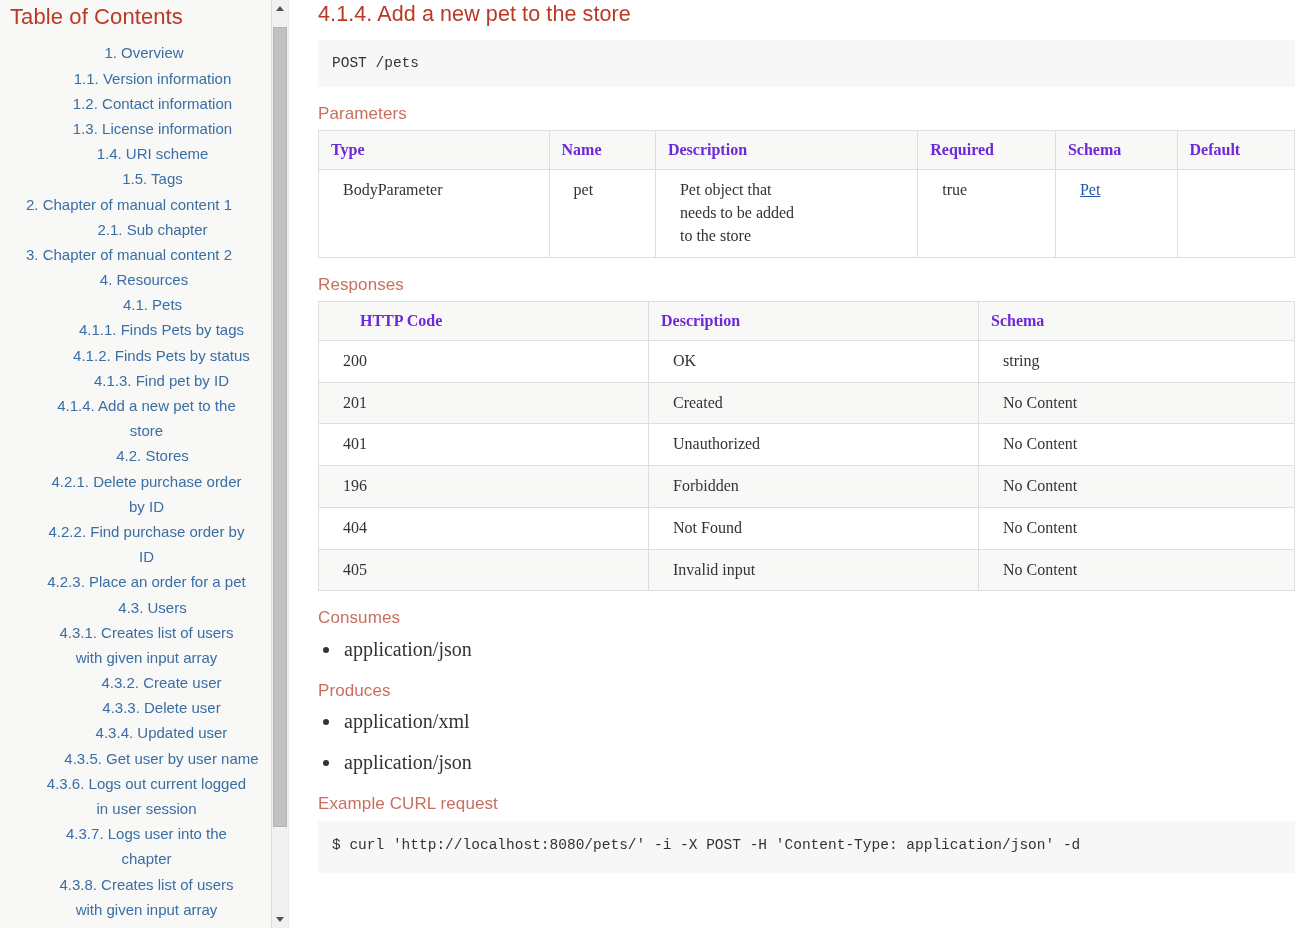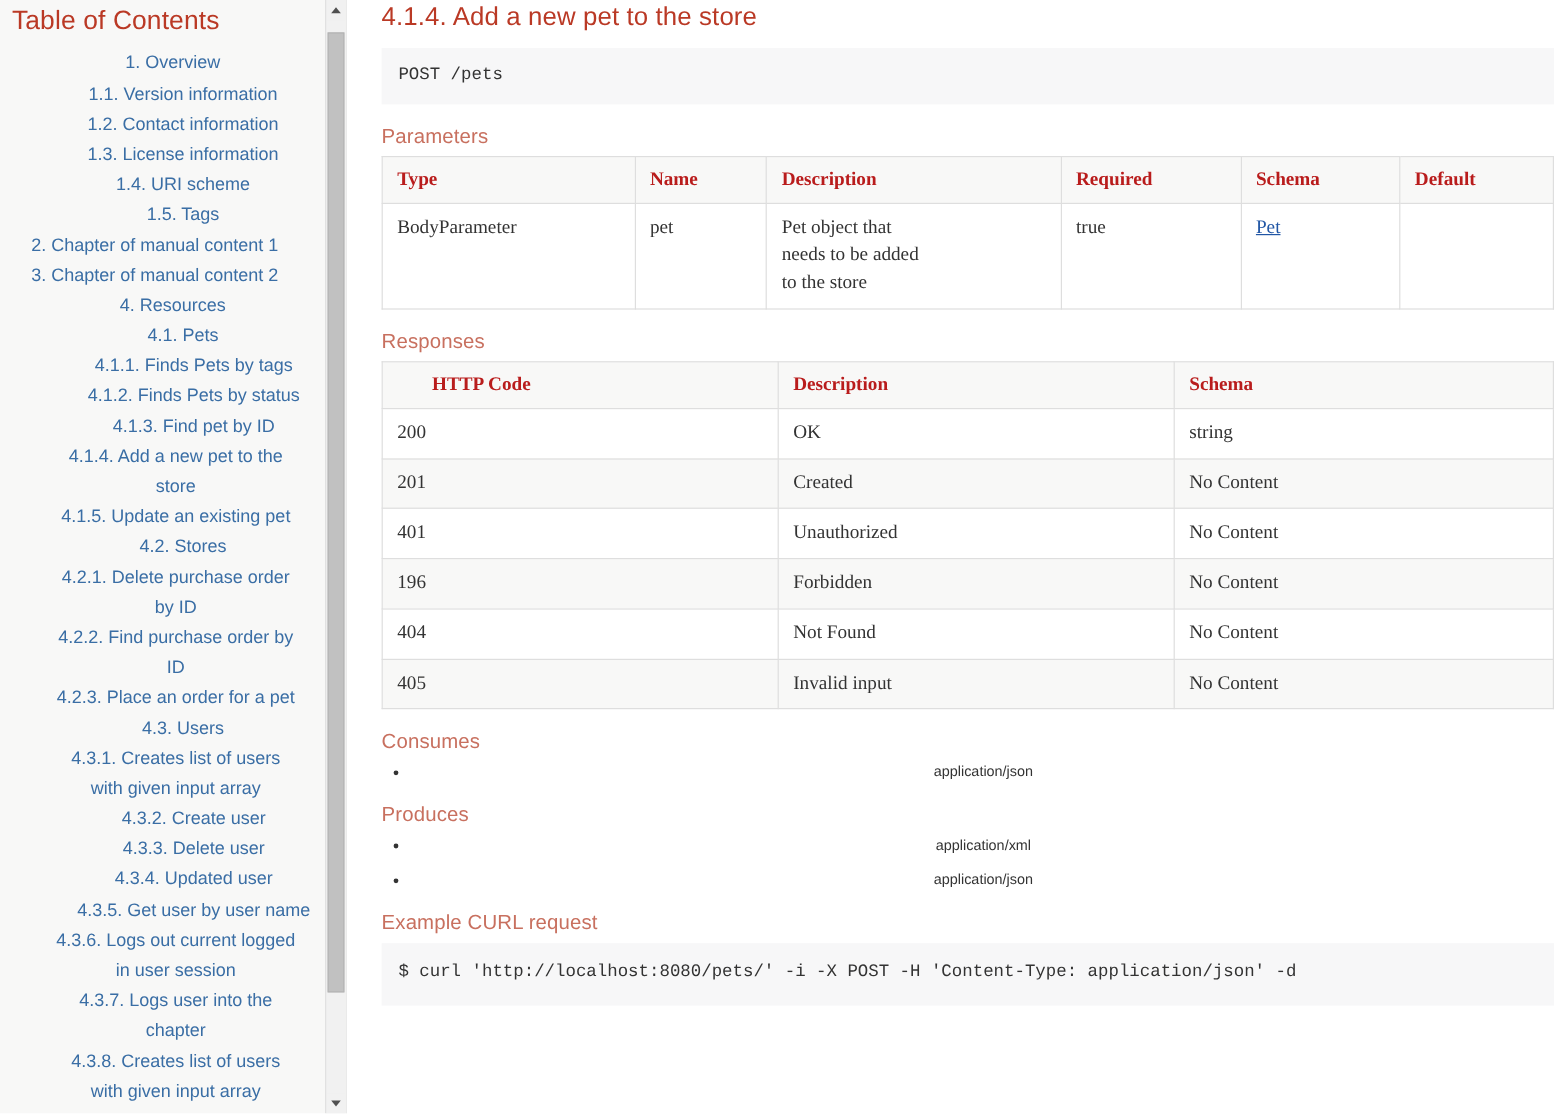--- a/index.html
+++ b/index.html
@@ -162,45 +162,44 @@
     color: #333333;
     border: 1px solid #dedede;
   }
   table.doc th {
     background: #f8f8f7;
     text-align: left;
     font-weight: bold;
     font-size: 16px;
     padding: 10px 12px;
     border: 1px solid #dedede;
-    color: #b91c1c;
+    color: #6d28d9;
     font-family: "Liberation Serif", serif;
     vertical-align: middle;
   }
   table.doc td {
-    padding: 9px 12px;
+    padding: 9px 24px;
     border: 1px solid #dedede;
     vertical-align: top;
     line-height: 1.42;
     background: #ffffff;
   }
   table.doc tr.stripe td { background: #f8f8f7; }
   table.doc td a {
     color: #2156a5;
     text-decoration: underline;
   }
   .p-desc { max-width: 120px; display: block; }
 
   ul.bullets {
     margin: 4px 0 4px 0;
     padding-left: 24px;
-    font-family: Liberation Sans, sans-serif;
-    font-size: 12px;
+    font-family: Liberation Serif, serif;
+    font-size: 20px;
     color: #333333;
-    text-align: center;
   }
   ul.bullets li {
     line-height: 1.45;
     margin: 0 0 12px 0;
     padding-left: 2px;
   }
   ul.bullets li:last-child { margin-bottom: 0; }
 
   .tbl-wrap { margin: 0 0 0 0; }
   .params-wrap { margin-bottom: 0; }
@@ -229,42 +228,42 @@
           <li>
             <a class="toc-link lvl2">1.4. URI scheme</a>
           </li>
           <li>
             <a class="toc-link lvl2">1.5. Tags</a>
           </li>
           <li>
             <a class="toc-link lvl1 wrap">2. Chapter of manual content 1</a>
           </li>
           <li>
+            <a class="toc-link lvl2">2.1. Sub chapter</a>
+          </li>
+          <li>
             <a class="toc-link lvl1 wrap">3. Chapter of manual content 2</a>
           </li>
           <li>
             <a class="toc-link lvl1">4. Resources</a>
           </li>
           <li>
             <a class="toc-link lvl2">4.1. Pets</a>
           </li>
           <li>
             <a class="toc-link lvl3">4.1.1. Finds Pets by tags</a>
           </li>
           <li>
             <a class="toc-link lvl3">4.1.2. Finds Pets by status</a>
           </li>
           <li>
             <a class="toc-link lvl3">4.1.3. Find pet by ID</a>
           </li>
           <li>
             <a class="toc-link lvl3 wrap">4.1.4. Add a new pet to the store</a>
-          </li>
-          <li>
-            <a class="toc-link lvl3 wrap">4.1.5. Update an existing pet</a>
           </li>
           <li>
             <a class="toc-link lvl2">4.2. Stores</a>
           </li>
           <li>
             <a class="toc-link lvl3 wrap">4.2.1. Delete purchase order by ID</a>
           </li>
           <li>
             <a class="toc-link lvl3 wrap">4.2.2. Find purchase order by ID</a>
           </li>

